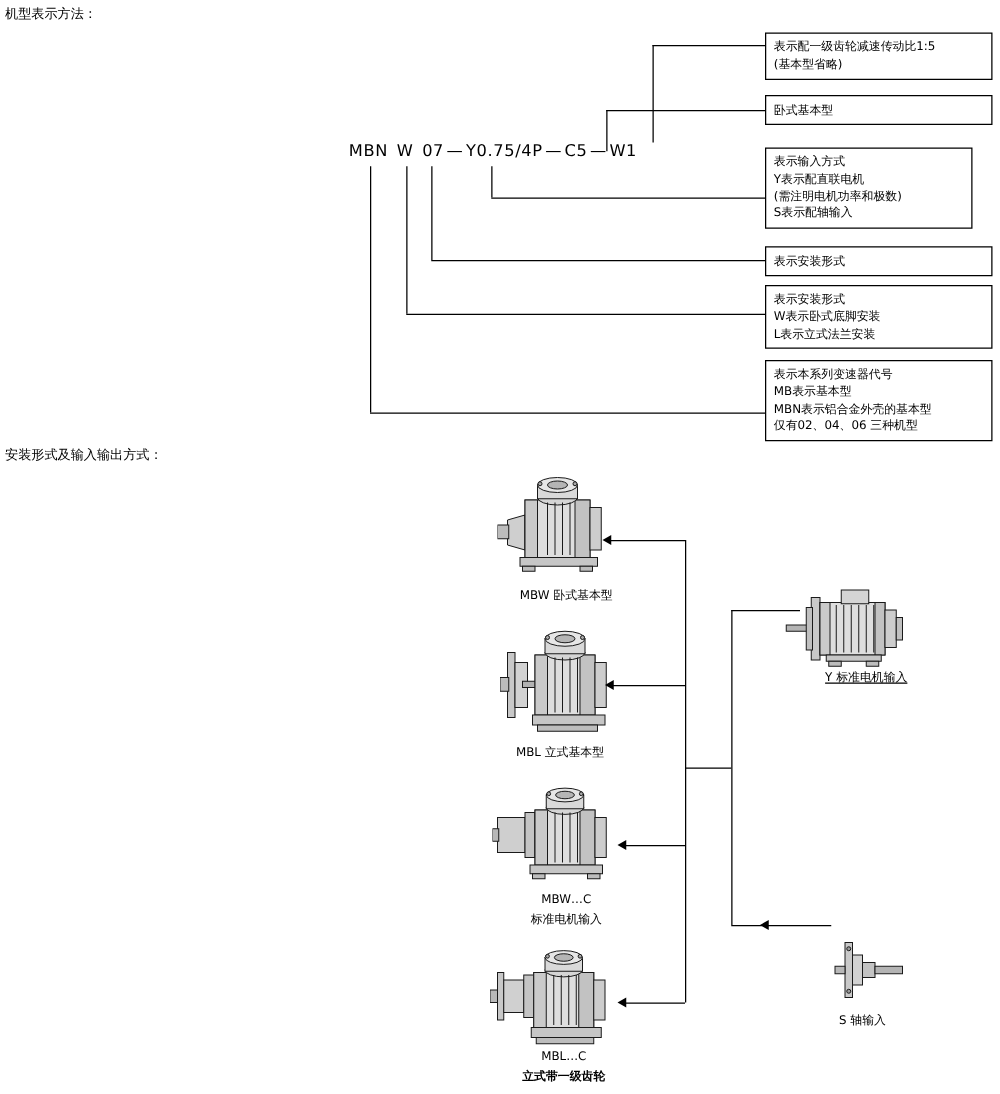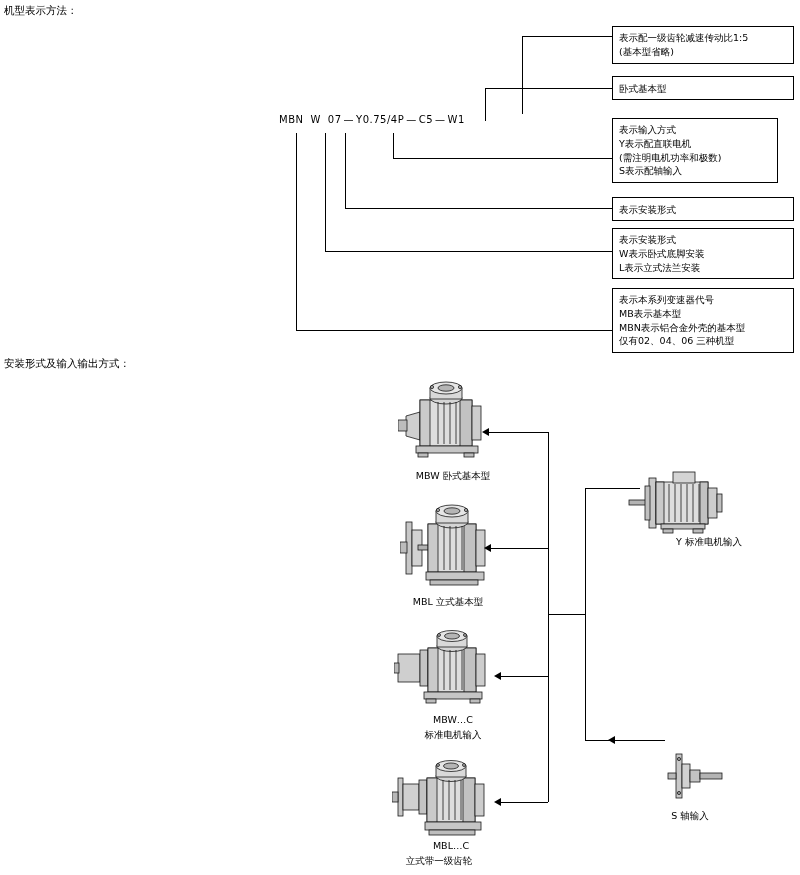--- a/index.html
+++ b/index.html
@@ -22,21 +22,21 @@
   }
   #title-model { left: 4px; top: 4px; }
   #title-mount { left: 4px; top: 357px; }
 
   
   .code-row {
     position: absolute;
     left: 278px; top: 114px;
     display: flex;
     align-items: baseline;
-    font-size: 10px;
+    font-size: 13px;
     letter-spacing: 0.5px;
     white-space: nowrap;
   }
   .code-row span { display:inline-block; }
   .code-seg { padding: 0 1px; }
   .code-dash { padding: 0 1px; }
 
   
   .box {
     position: absolute;
@@ -264,21 +264,21 @@
       <rect x="37" y="78" width="46" height="5" fill="#bdbdbd"></rect>
 
       <line x1="51" y1="28" x2="51" y2="68"></line>
       <line x1="57" y1="28" x2="57" y2="68"></line>
       <line x1="63" y1="28" x2="63" y2="68"></line>
       <line x1="69" y1="28" x2="69" y2="68"></line>
     </g>
   </svg>
 </div>
 <div class="lbl" style="left:392px; top:840px; width:118px;">MBL…C</div>
-<div class="lbl" style="left:380px; top:855px; width:118px;">立式带一级齿轮</div>
+<div class="lbl" style="left:392px; top:855px; width:118px;font-weight:bold;">立式带一级齿轮</div>
 
 <div class="unit" style="left:615px; top:470px;">
   <svg width="120" height="66" viewBox="0 0 120 66">
     <g stroke="#1a1a1a" stroke-width="0.8" fill="none">
 
       <rect x="14" y="30" width="20" height="5" fill="#b4b4b4"></rect>
 
       <rect x="34" y="8" width="7" height="50" fill="#c9c9c9"></rect>
       <rect x="30" y="16" width="5" height="34" fill="#c0c0c0"></rect>
 
@@ -297,21 +297,21 @@
 
       <line x1="54" y1="14" x2="54" y2="52"></line>
       <line x1="60" y1="14" x2="60" y2="52"></line>
       <line x1="66" y1="14" x2="66" y2="52"></line>
       <line x1="72" y1="14" x2="72" y2="52"></line>
       <line x1="78" y1="14" x2="78" y2="52"></line>
       <line x1="84" y1="14" x2="84" y2="52"></line>
     </g>
   </svg>
 </div>
-<div class="lbl" style="left:644px; top:536px; width:130px;">Y 标准电机输入</div>
+<div class="lbl" style="left:628px; top:536px; width:130px;text-decoration:underline;">Y 标准电机输入</div>
 
 <div class="unit" style="left:648px; top:750px;">
   <svg width="80" height="52" viewBox="0 0 80 52">
     <g stroke="#1a1a1a" stroke-width="0.8" fill="none">
 
       <rect x="28" y="4" width="6" height="44" fill="#c9c9c9"></rect>
       <rect x="34" y="14" width="8" height="24" fill="#d2d2d2"></rect>
 
       <rect x="42" y="20" width="10" height="12" fill="#c3c3c3"></rect>
 

